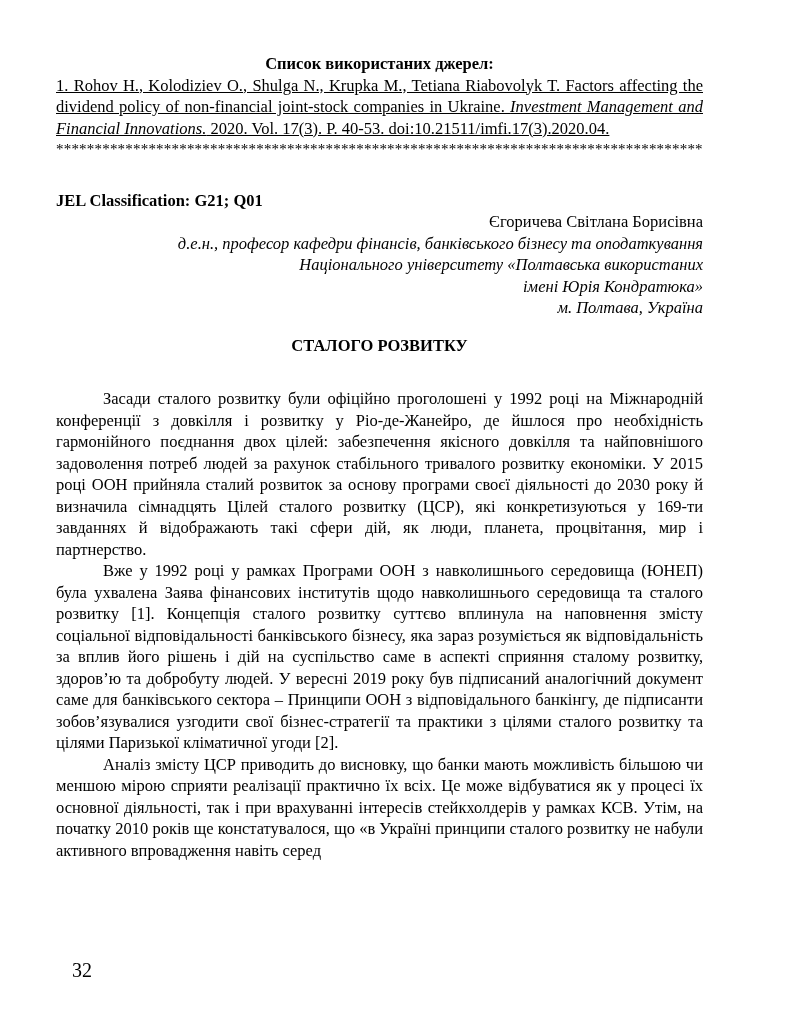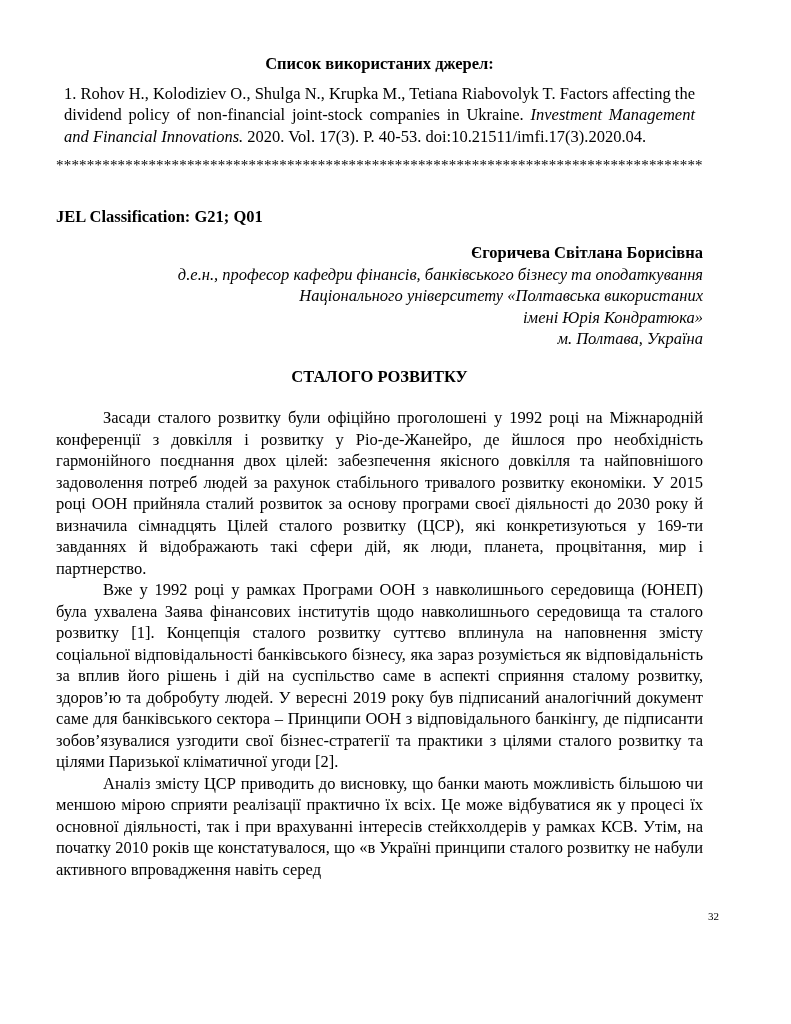--- a/index.html
+++ b/index.html
@@ -24,63 +24,62 @@
     width: 647px;
     font-size: 16.5px;
     line-height: 21.5px;
   }
   .refs-heading {
     text-align: center;
     font-weight: bold;
   }
   .reference {
     text-align: justify;
-    margin: 8px;
+    margin: 0;
+    text-decoration: underline;
   }
   .separator-line {
     white-space: nowrap;
     overflow: hidden;
     font-size: 15px;
     line-height: 21.5px;
     letter-spacing: 0.2px;
   }
   .jel-line {
     font-weight: bold;
     margin-top: 29px;
   }
   .author-block {
     text-align: right;
   }
   .author-name {
-    font-weight: bold;
-    margin-top: 15px;
+    font-weight: normal;
   }
   .author-line {
     font-style: italic;
   }
   .article-title {
     margin-top: 16px;
     text-align: center;
     font-weight: bold;
   }
   .body-paragraphs {
-    margin-top: 20px;
+    margin-top: 32px;
   }
   .body-paragraphs p {
     margin: 0;
     text-align: justify;
     text-indent: 47px;
   }
   .page-number {
     position: absolute;
-    top: 907px;
+    top: 961px;
     left: 72px;
     width: 647px;
-    text-align: right;
-    font-size: 11px;
+    font-size: 20px;
     line-height: 18px;
   }
   .italic { font-style: italic; }
 </style>
 </head>
 <body>
 
 <div class="page">
   <div class="content">
 

